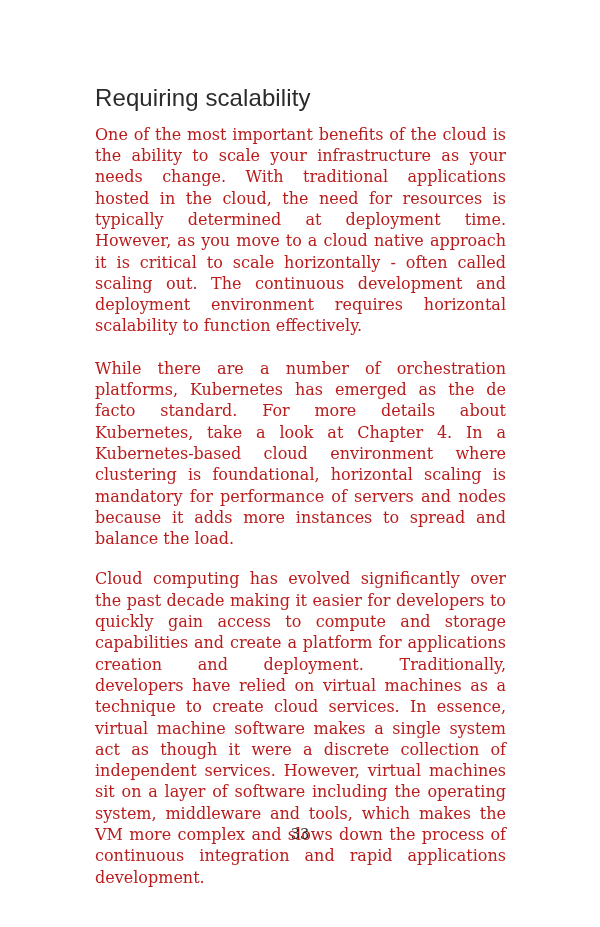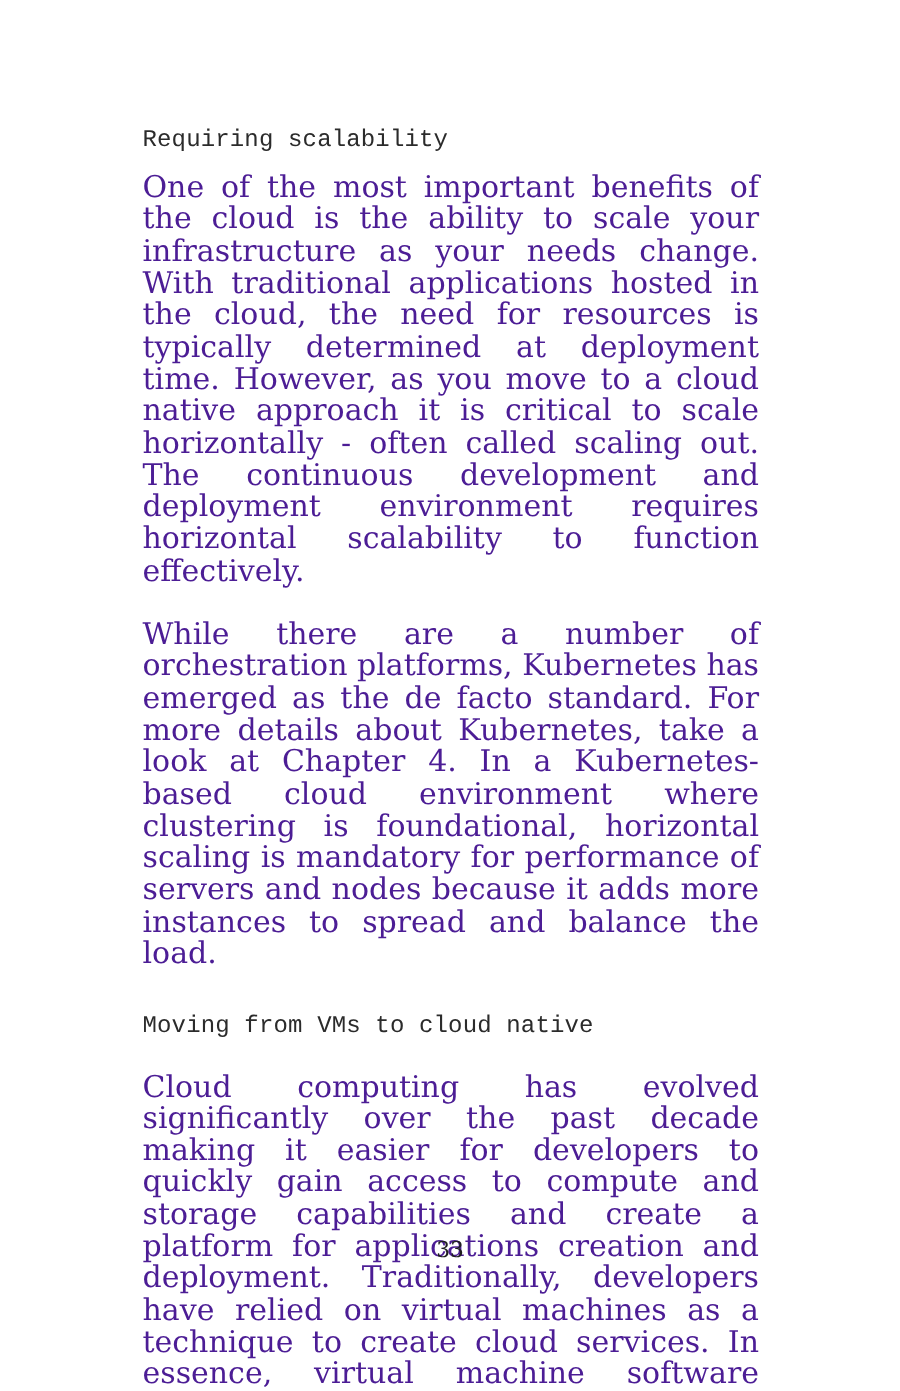--- a/index.html
+++ b/index.html
@@ -11,36 +11,36 @@
     position: relative;
     width: 600px;
     height: 927px;
     margin: 0 auto;
     background: #ffffff;
     box-sizing: border-box;
     padding: 84px 94px 0 95px;
     overflow: hidden;
   }
   .section-heading {
-    font-family: Liberation Mono, monospace;
+    font-family: Liberation Sans, sans-serif;
     font-weight: 500;
-    font-size: 16px;
+    font-size: 24px;
     line-height: 1.2;
     color: #2b2b2b;
     letter-spacing: 0.1px;
     margin: 0 0 11px 0;
   }
   .section + .section .section-heading {
     margin-top: 29px;
   }
   .body-paragraph {
     font-family: "DejaVu Serif", "Liberation Serif", serif;
-    font-size: 20px;
+    font-size: 16px;
     line-height: 21.3px;
-    color: #4c1d95;
+    color: #b91c1c;
     text-align: justify;
     hyphens: auto;
     -webkit-hyphens: auto;
     margin: 0 0 21px 0;
   }
   .body-paragraph:last-child {
     margin-bottom: 0;
     margin-top: 19px;
   }
   .page-number {
@@ -59,19 +59,18 @@
 
 <div class="book-page">
 
   <div class="section">
     <h1 class="section-heading">Requiring scalability</h1>
     <p class="body-paragraph" lang="en">One of the most important benefits of the cloud is the ability to scale your infrastructure as your needs change. With traditional applications hosted in the cloud, the need for resources is typically determined at deployment time. However, as you move to a cloud native approach it is critical to scale horizontally - often called scaling out. The continuous development and deployment environment requires horizontal scalability to function effectively.</p>
     <p class="body-paragraph" lang="en">While there are a number of orchestration platforms, Kubernetes has emerged as the de facto standard. For more details about Kubernetes, take a look at Chapter 4. In a Kubernetes-based cloud environment where clustering is foundational, horizontal scaling is mandatory for performance of servers and nodes because it adds more instances to spread and balance the load.</p>
   </div>
 
   <div class="section">
-    <h1 class="section-heading">Moving from VMs to cloud native</h1>
     <p class="body-paragraph" lang="en">Cloud computing has evolved significantly over the past decade making it easier for developers to quickly gain access to compute and storage capabilities and create a platform for applications creation and deployment. Traditionally, developers have relied on virtual machines as a technique to create cloud services. In essence, virtual machine software makes a single system act as though it were a discrete collection of independent services. However, virtual machines sit on a layer of software including the operating system, middleware and tools, which makes the VM more complex and slows down the process of continuous integration and rapid applications development.</p>
   </div>
 
   <div class="page-number">33</div>
 
 </div>
 
 </body></html>

